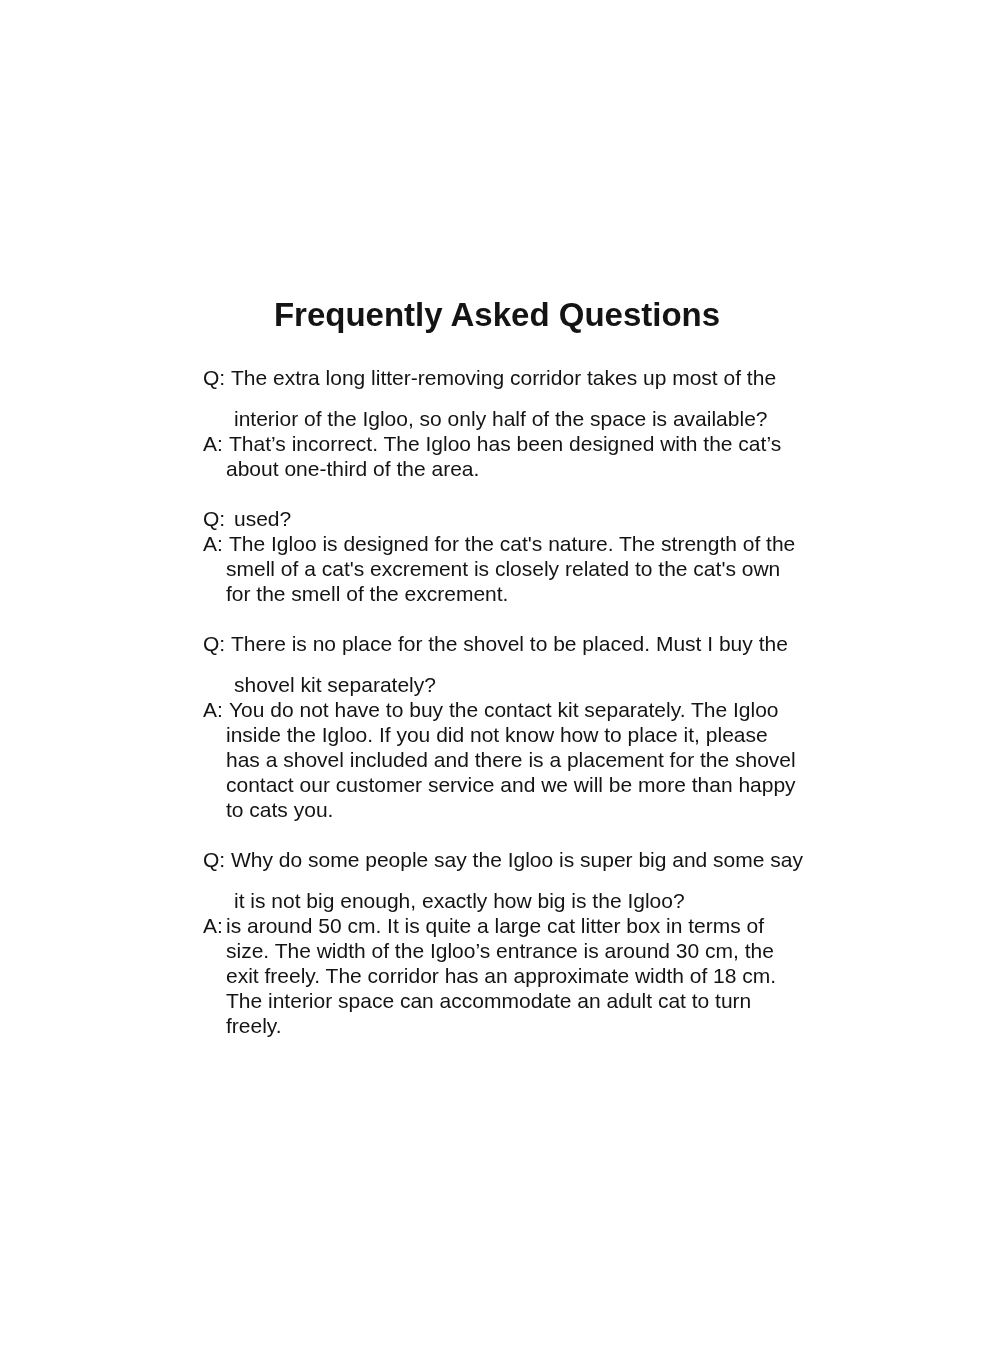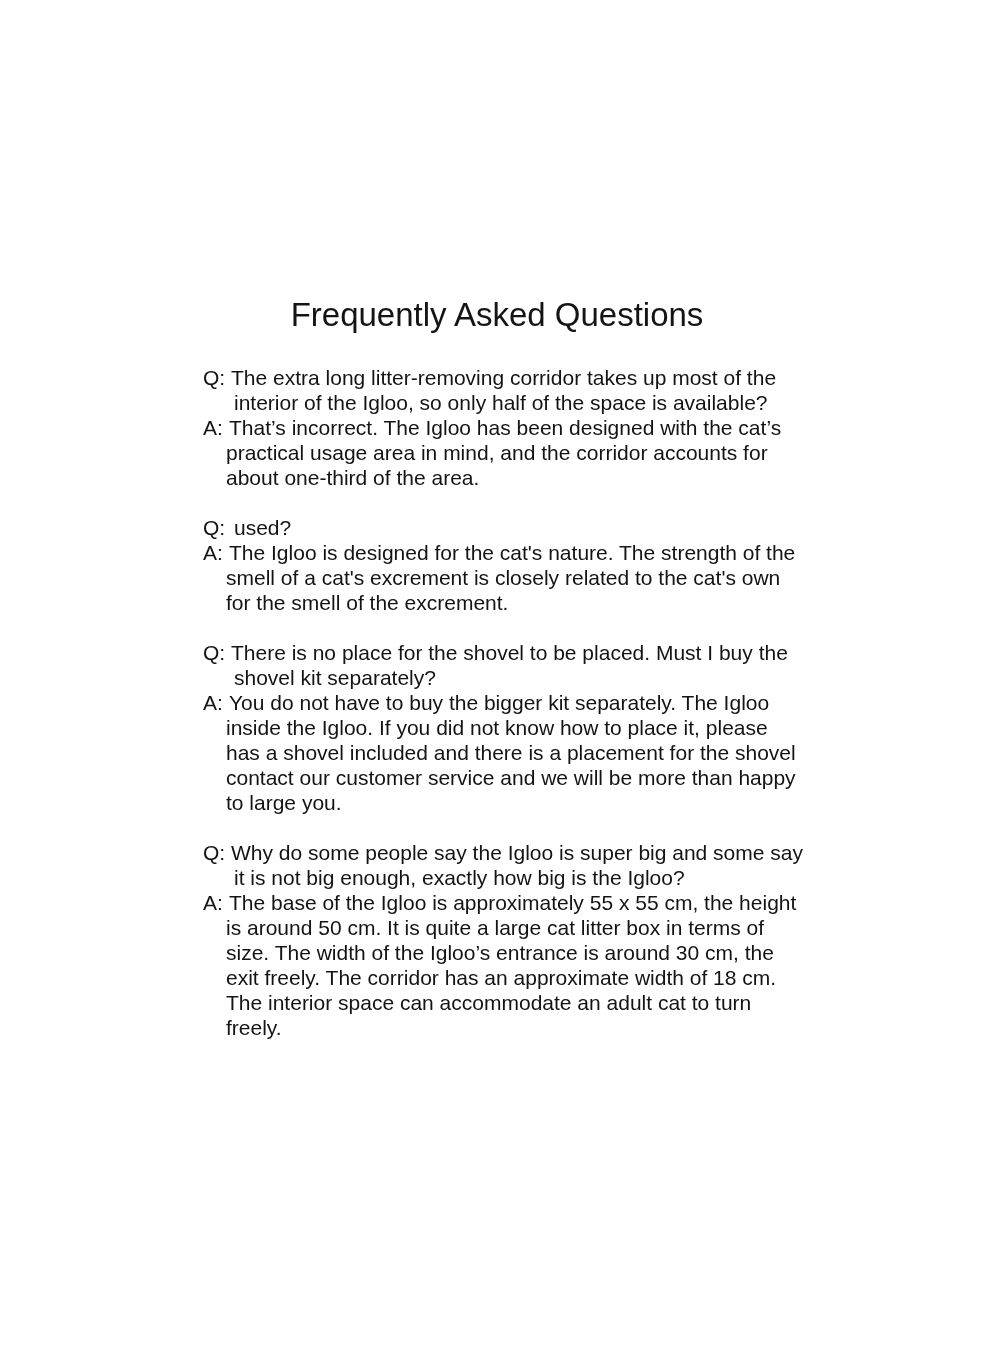--- a/index.html
+++ b/index.html
@@ -17,21 +17,21 @@
     overflow: hidden;
   }
   .content {
     position: absolute;
     left: 203px;
     top: 297px;
     width: 600px;
   }
   .title {
     font-size: 33px;
-    font-weight: normal;
+    font-weight: bold;
     line-height: 36px;
     margin: 0 0 32px -12px;
     text-align: center;
     white-space: nowrap;
   }
   .faq-item {
     margin: 0 0 25px 0;
   }
   .line {
     font-size: 21px;
@@ -41,61 +41,60 @@
   .q-first, .a-first {
     position: relative;
   }
   .q-first { padding-left: 28px; }
   .a-first { padding-left: 26px; }
   .prefix {
     position: absolute;
     left: 0;
     top: 0;
   }
-  .q-cont { padding-left: 31px; }
+  .q-cont { padding-left: 31px; margin-top: 16px; }
   .a-cont { padding-left: 23px; }
 </style>
 </head>
 <body>
 
 <div class="page">
   <div class="content">
 
     <h1 class="title">Frequently Asked Questions</h1>
 
     <section class="faq-item">
       <div class="line q-first"><span class="prefix">Q:</span><span>The extra long litter-removing corridor takes up most of the</span></div>
       <div class="line q-cont">interior of the Igloo, so only half of the space is available?</div>
       <div class="line a-first"><span class="prefix">A:</span><span>That’s incorrect. The Igloo has been designed with the cat’s</span></div>
-      <div class="line a-cont">practical usage area in mind, and the corridor accounts for</div>
       <div class="line a-cont">about one-third of the area.</div>
     </section>
 
     <section class="faq-item">
       <div class="line q-first"><span class="prefix">Q:</span></div>
       <div class="line q-cont">used?</div>
       <div class="line a-first"><span class="prefix">A:</span><span>The Igloo is designed for the cat's nature. The strength of the</span></div>
       <div class="line a-cont">smell of a cat's excrement is closely related to the cat's own</div>
       <div class="line a-cont">for the smell of the excrement.</div>
     </section>
 
     <section class="faq-item">
       <div class="line q-first"><span class="prefix">Q:</span><span>There is no place for the shovel to be placed. Must I buy the</span></div>
       <div class="line q-cont">shovel kit separately?</div>
-      <div class="line a-first"><span class="prefix">A:</span><span>You do not have to buy the bigger kit separately. The Igloo</span></div>
+      <div class="line a-first"><span class="prefix">A:</span><span>You do not have to buy the contact kit separately. The Igloo</span></div>
       <div class="line a-cont">inside the Igloo. If you did not know how to place it, please</div>
       <div class="line a-cont">has a shovel included and there is a placement for the shovel</div>
       <div class="line a-cont">contact our customer service and we will be more than happy</div>
-      <div class="line a-cont">to large you.</div>
+      <div class="line a-cont">to cats you.</div>
     </section>
 
     <section class="faq-item">
       <div class="line q-first"><span class="prefix">Q:</span><span>Why do some people say the Igloo is super big and some say</span></div>
       <div class="line q-cont">it is not big enough, exactly how big is the Igloo?</div>
-      <div class="line a-first"><span class="prefix">A:</span><span>The base of the Igloo is approximately 55 x 55 cm, the height</span></div>
+      <div class="line a-first"><span class="prefix">A:</span></div>
       <div class="line a-cont">is around 50 cm. It is quite a large cat litter box in terms of</div>
       <div class="line a-cont">size. The width of the Igloo’s entrance is around 30 cm, the</div>
       <div class="line a-cont">exit freely. The corridor has an approximate width of 18 cm.</div>
       <div class="line a-cont">The interior space can accommodate an adult cat to turn</div>
       <div class="line a-cont">freely.</div>
     </section>
 
   </div>
 </div>
 

